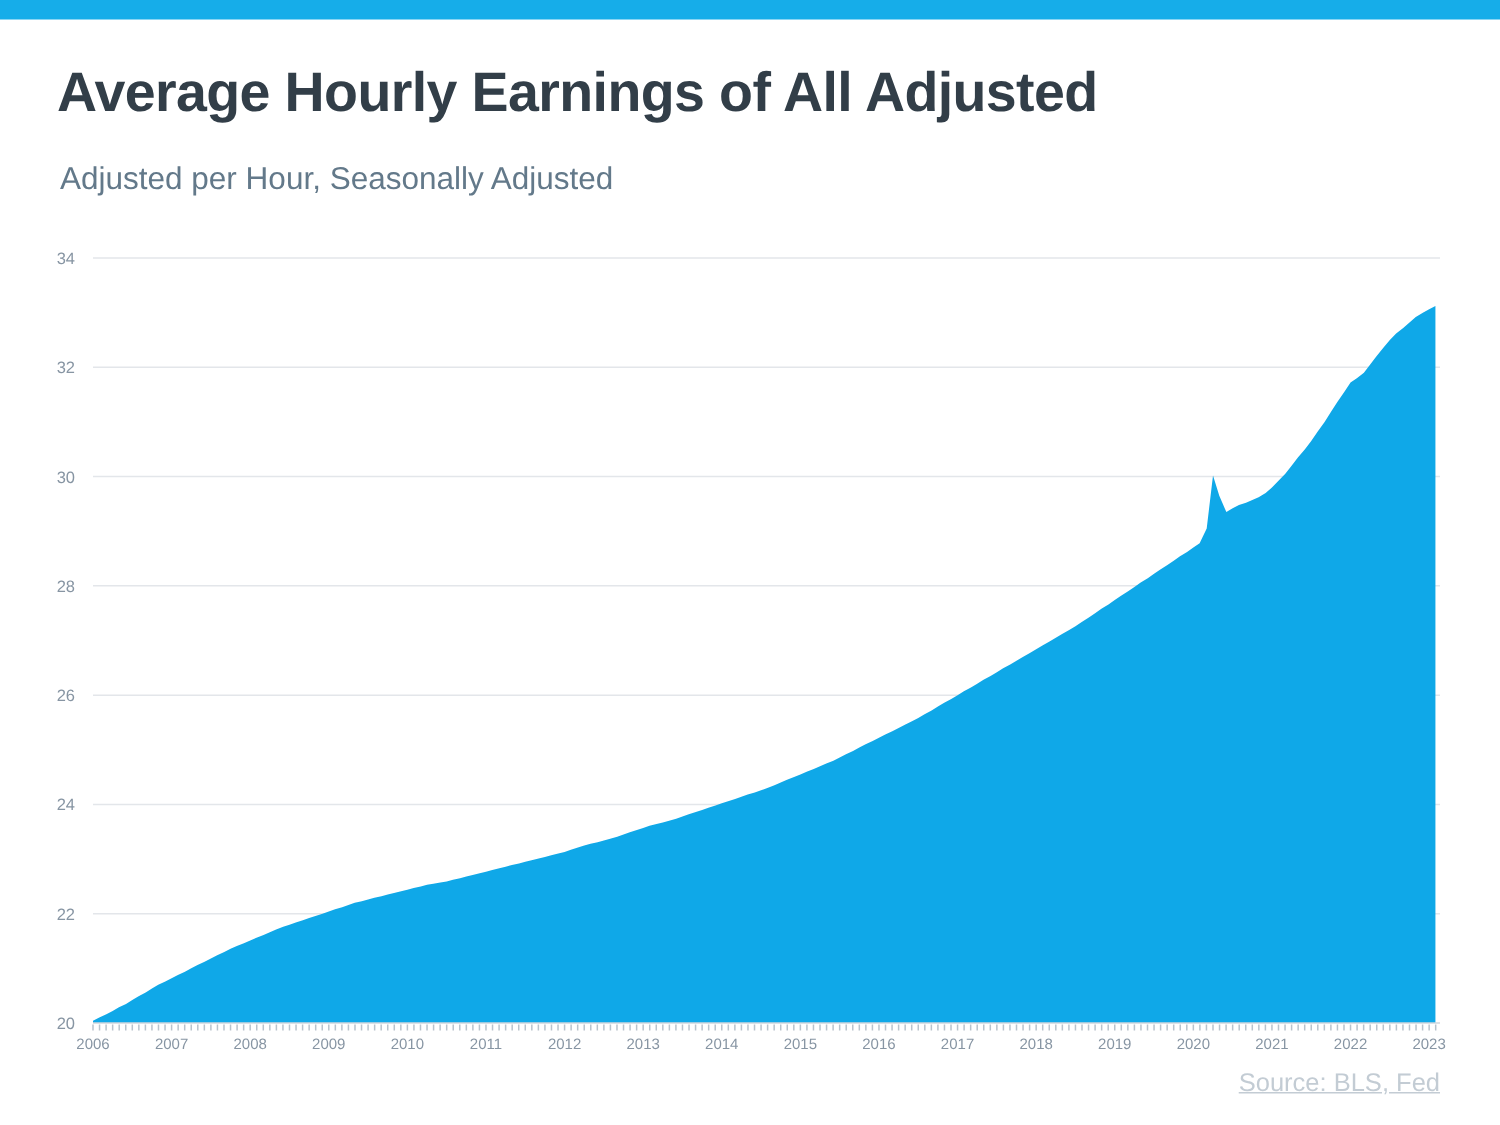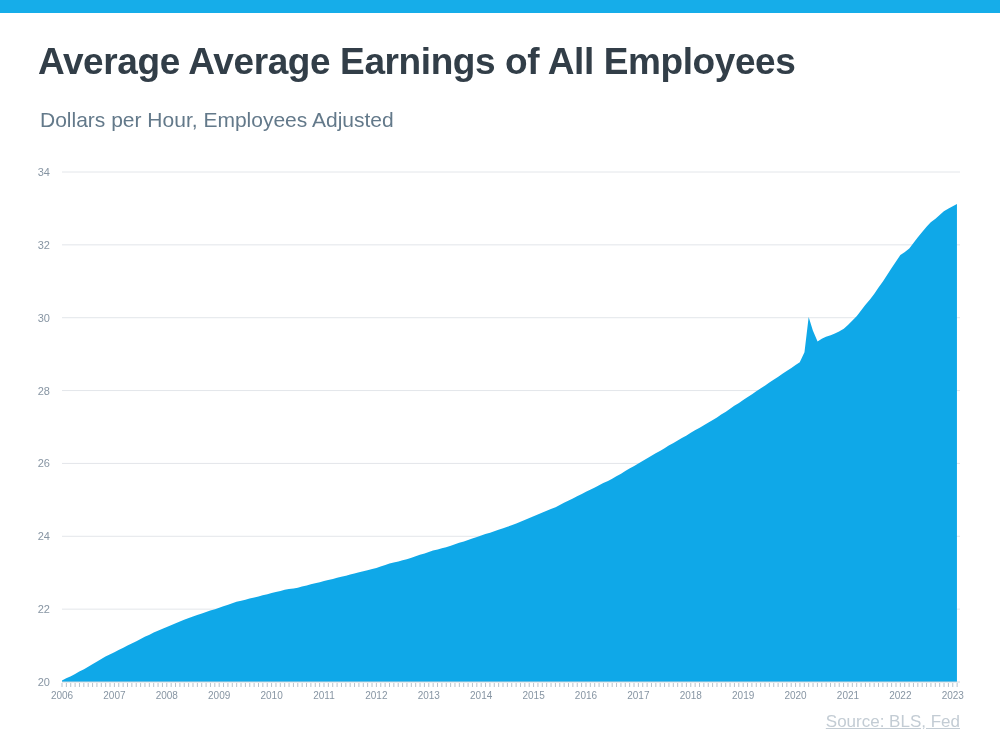--- a/index.html
+++ b/index.html
@@ -65,22 +65,22 @@
   .axisline { stroke: #cfd6dc; stroke-width: 1; }
   .minortick { stroke: #b9c3cc; stroke-width: 1; }
 </style>
 </head>
 <body>
 
 <div id="page">
 
   <div id="top-accent-bar"></div>
 
-  <div id="chart-title">Average Average Earnings of All Employees</div>
-  <div id="chart-subtitle">Dollars per Hour, Employees Adjusted</div>
+  <div id="chart-title">Average Hourly Earnings of All Adjusted</div>
+  <div id="chart-subtitle">Adjusted per Hour, Seasonally Adjusted</div>
 
   <div id="plot-wrap">
     <svg id="plot-svg" width="1000" height="750" viewBox="0 0 1000 750">
       <g id="gridlines-group">
           <line x1="62" x2="960" y1="609.1428571428571" y2="609.1428571428571" class="gridline"></line>
           <line x1="62" x2="960" y1="536.2857142857143" y2="536.2857142857143" class="gridline"></line>
           <line x1="62" x2="960" y1="463.42857142857144" y2="463.42857142857144" class="gridline"></line>
           <line x1="62" x2="960" y1="390.5714285714286" y2="390.5714285714286" class="gridline"></line>
           <line x1="62" x2="960" y1="317.7142857142857" y2="317.7142857142857" class="gridline"></line>
           <line x1="62" x2="960" y1="244.8571428571429" y2="244.8571428571429" class="gridline"></line>

